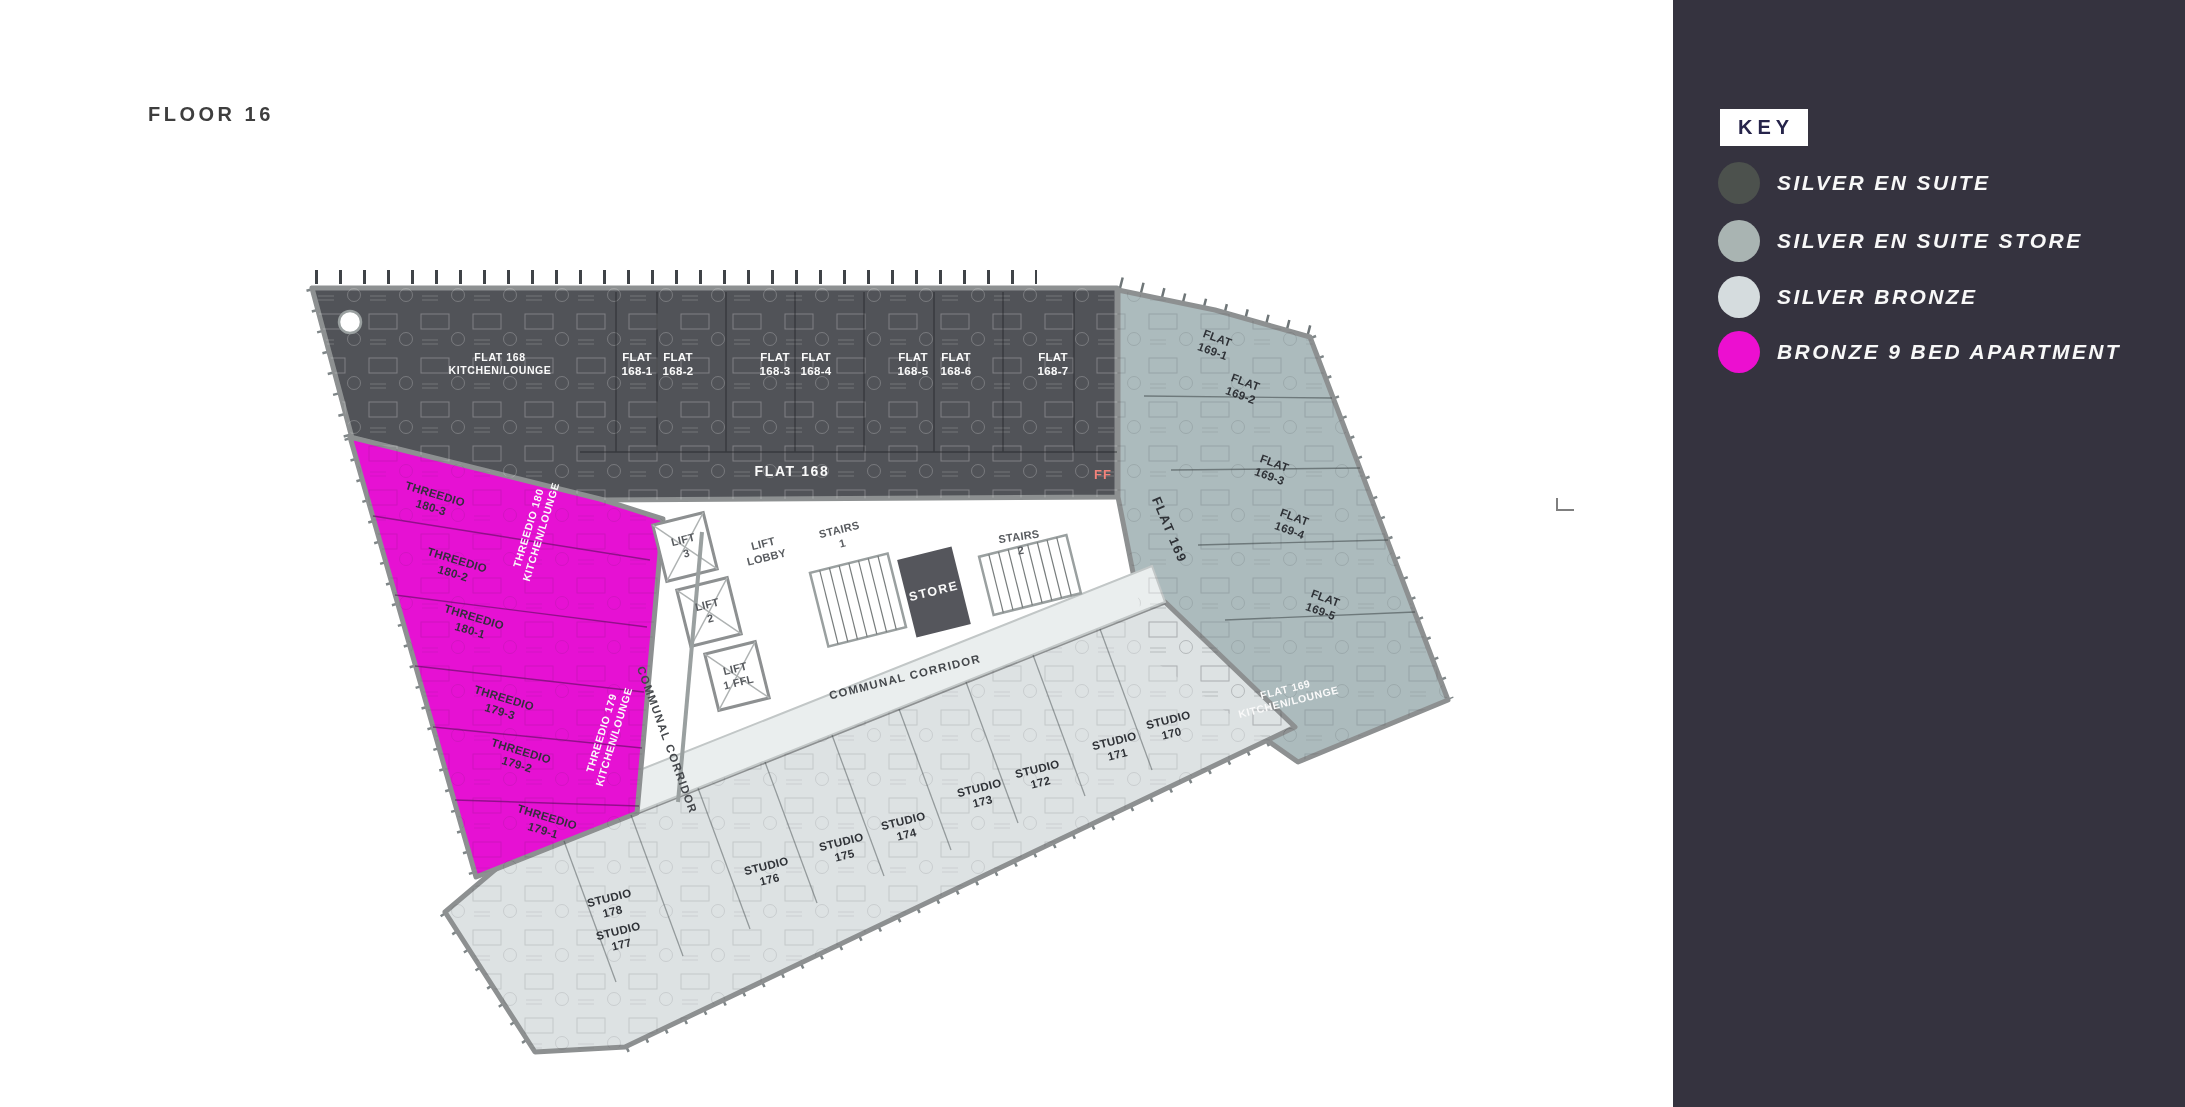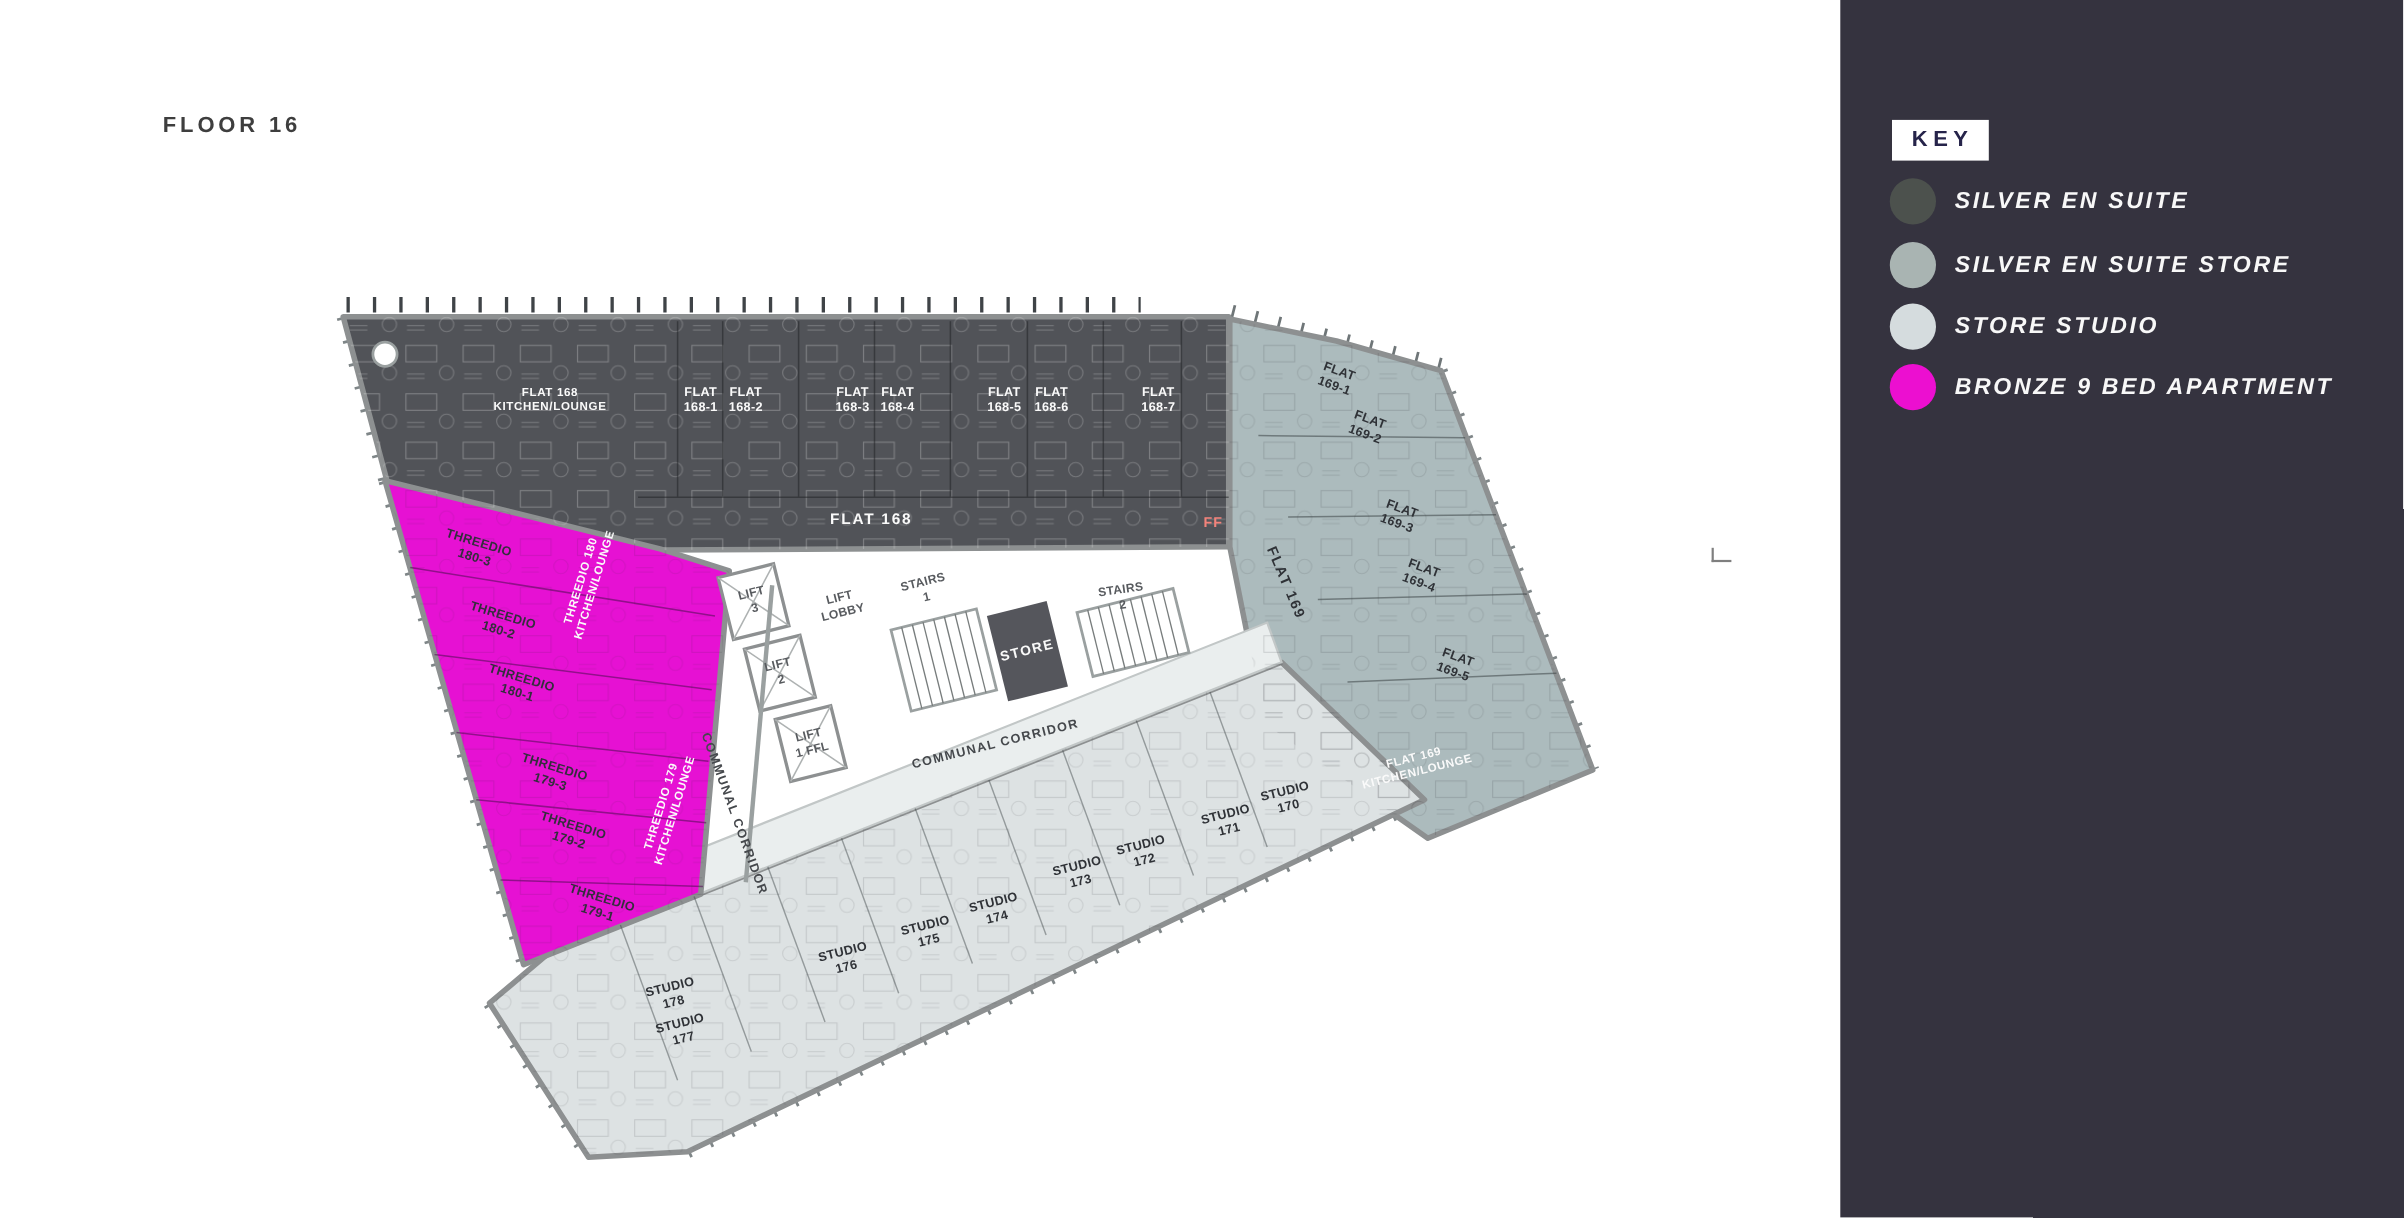--- a/index.html
+++ b/index.html
@@ -254,20 +254,20 @@
     <div class="key-item" style="top:162px">
       <span class="swatch" style="background: rgb(76, 81, 77);"></span>
       <span class="key-label">SILVER EN SUITE</span>
     </div>
     <div class="key-item" style="top:220px">
       <span class="swatch" style="background: rgb(169, 180, 178);"></span>
       <span class="key-label">SILVER EN SUITE STORE</span>
     </div>
     <div class="key-item" style="top:276px">
       <span class="swatch" style="background: rgb(213, 220, 222);"></span>
-      <span class="key-label">STORE STUDIO</span>
+      <span class="key-label">SILVER BRONZE</span>
     </div>
     <div class="key-item" style="top:331px">
       <span class="swatch" style="background: rgb(236, 15, 208);"></span>
       <span class="key-label">BRONZE 9 BED APARTMENT</span>
     </div>
   </aside>
 </div>
 
 </body></html>

